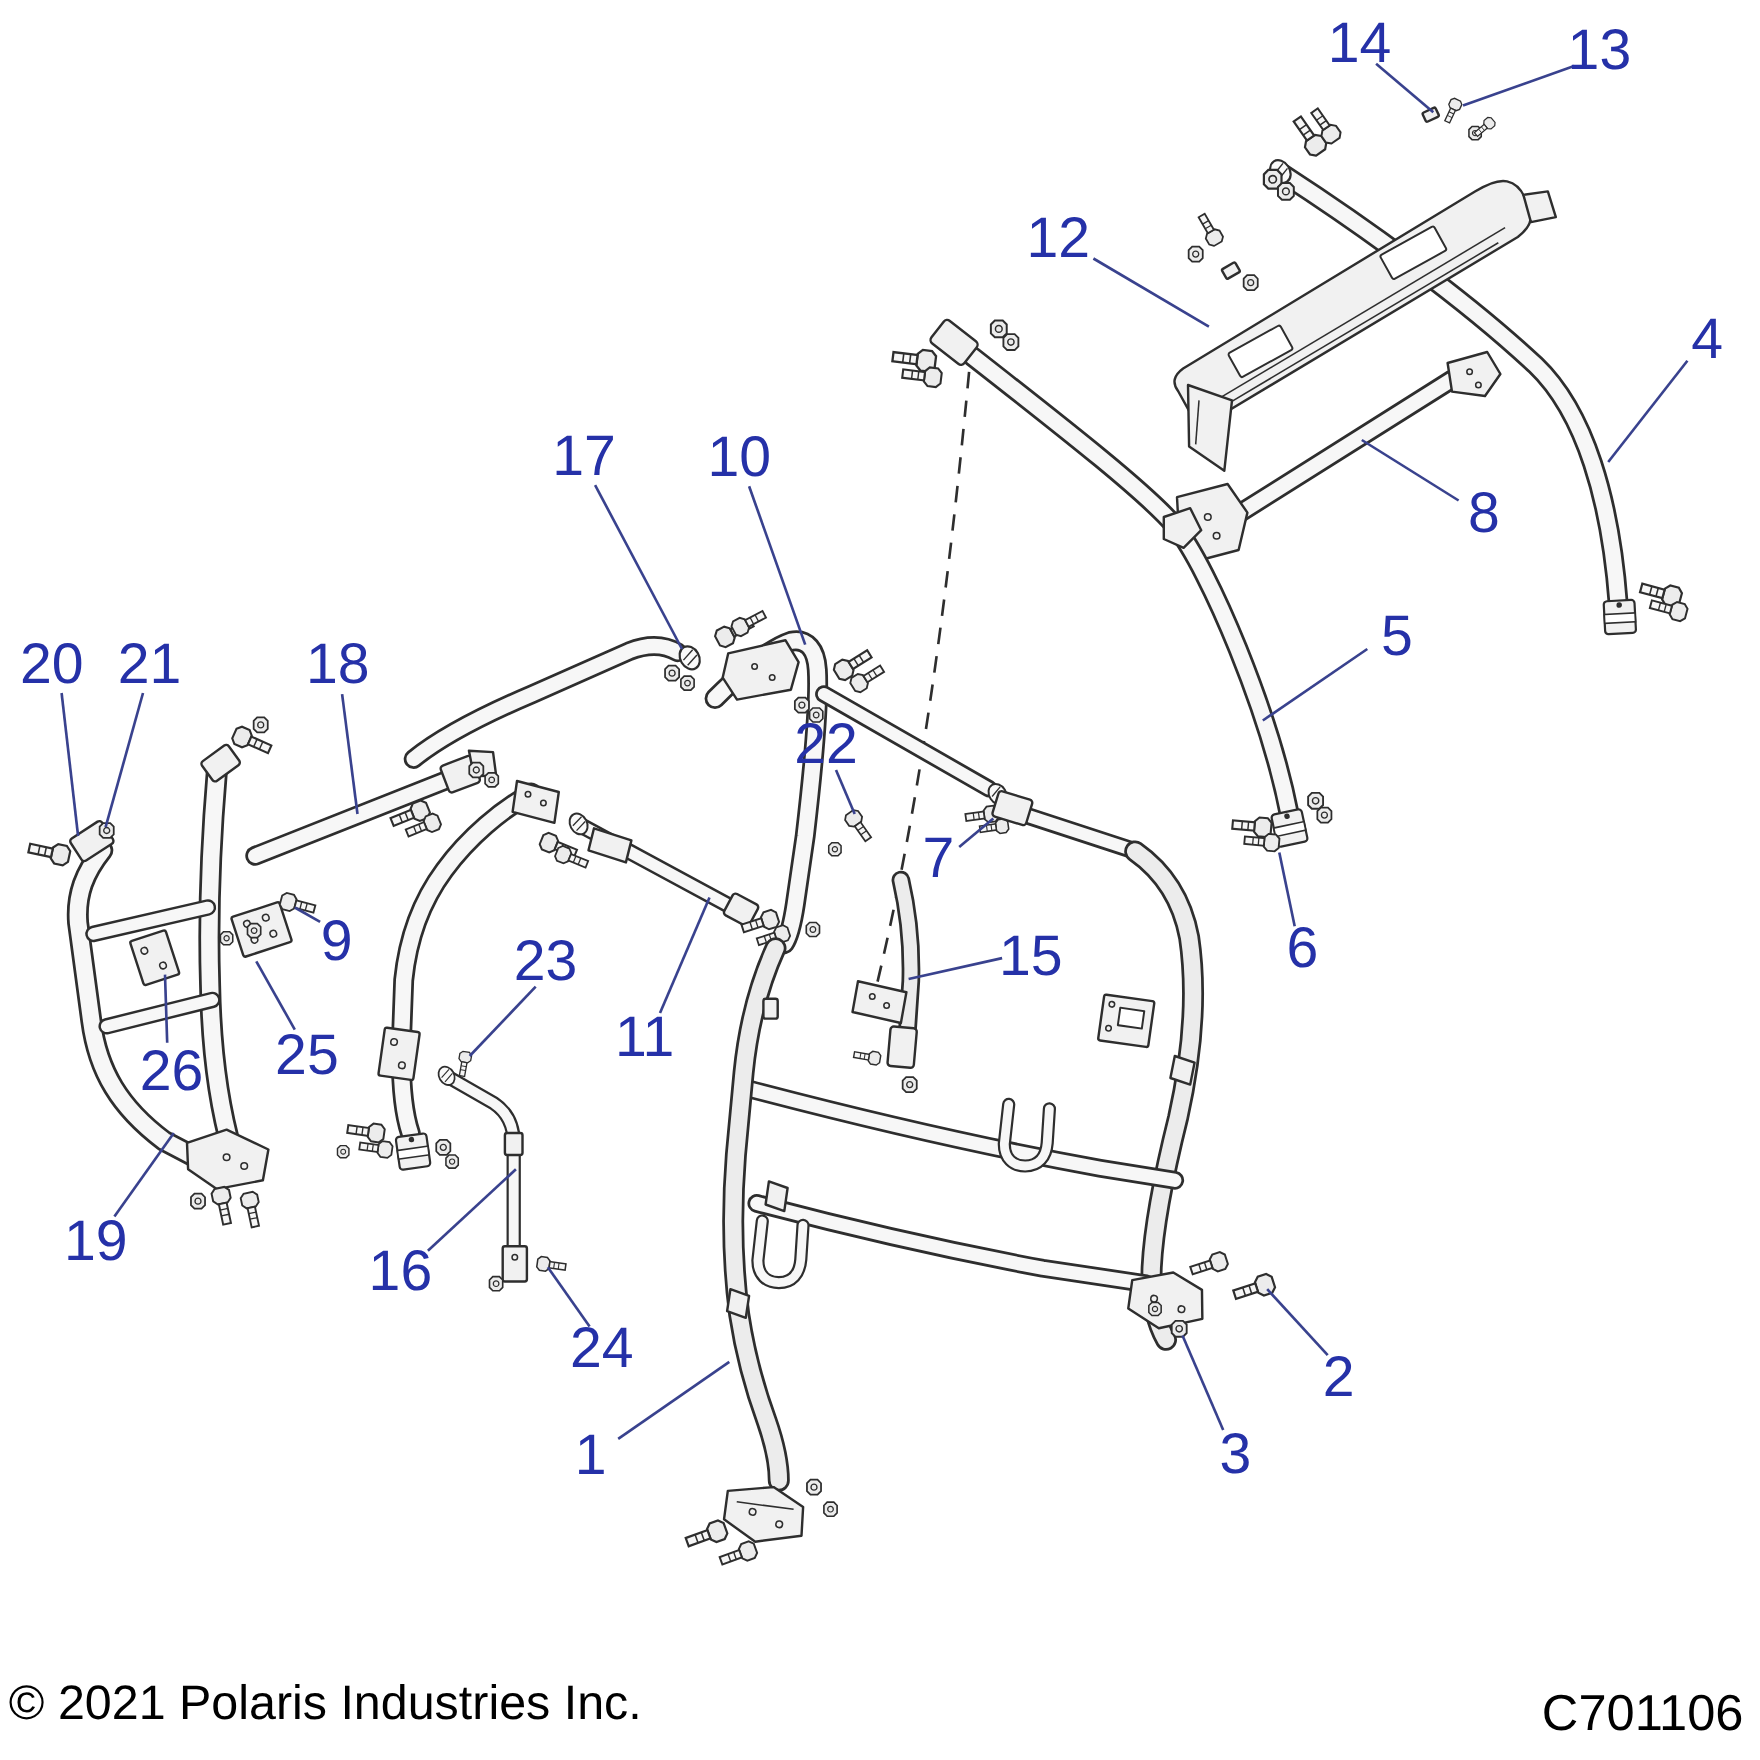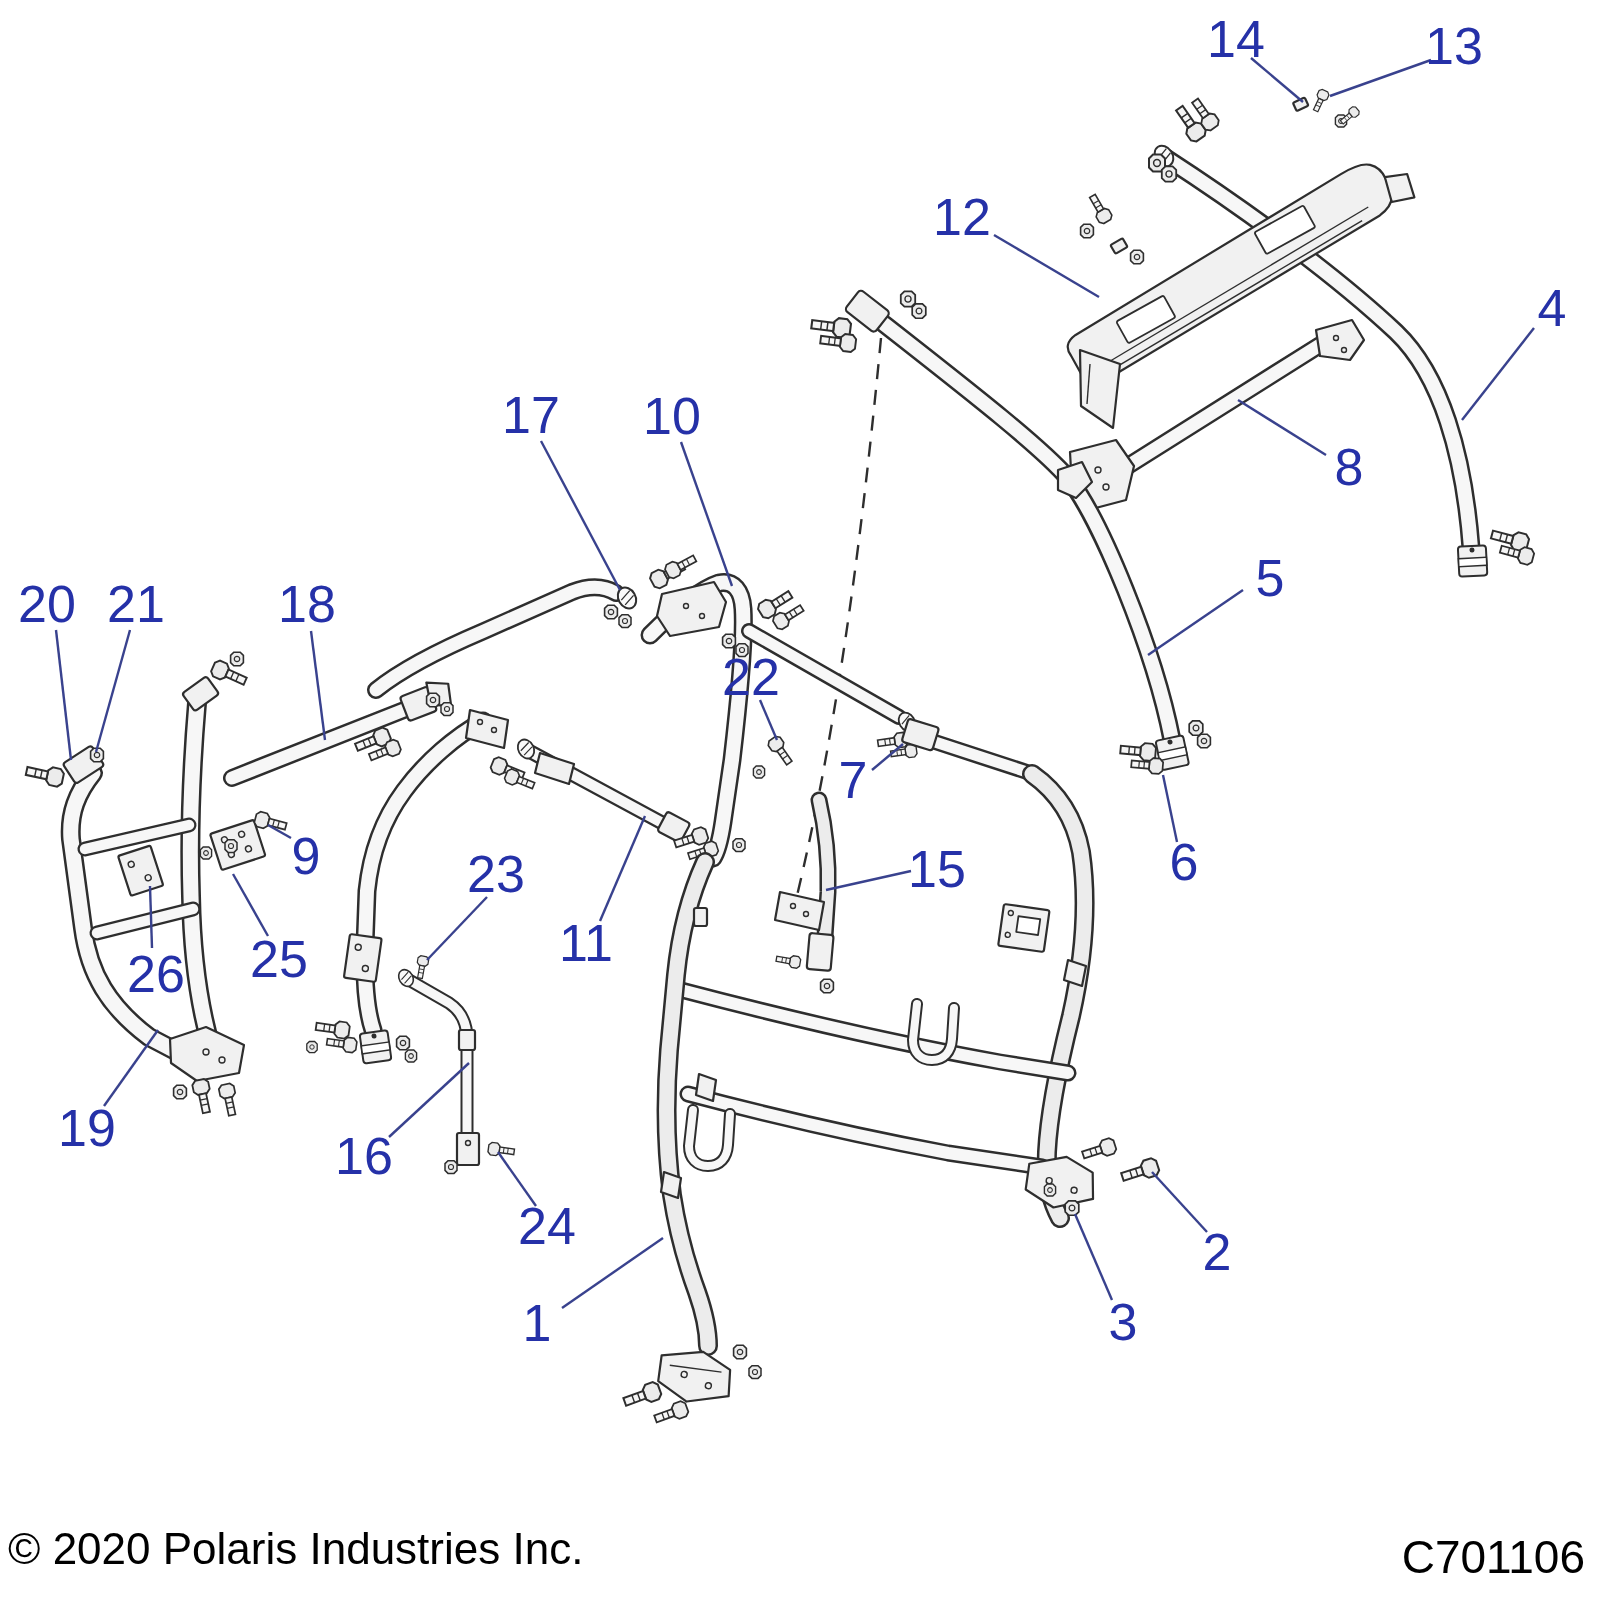--- a/index.html
+++ b/index.html
@@ -396,14 +396,14 @@
         <line x1="268" y1="936" x2="233" y2="874" stroke="#39428e" stroke-width="2.4"></line>
         <text x="279" y="959" text-anchor="middle" dominant-baseline="central" fill="#2531a8" font-size="52">25</text>
       </g>
       <g>
         <line x1="152" y1="948" x2="150" y2="886" stroke="#39428e" stroke-width="2.4"></line>
         <text x="156" y="974" text-anchor="middle" dominant-baseline="central" fill="#2531a8" font-size="52">26</text>
       </g>
     </g>
 </svg>
 
-<div id="copyright" class="footer-text">© 2020 Polaris Industries Inc.</div>
+<div id="copyright" class="footer-text">© 2021 Polaris Industries Inc.</div>
 <div id="part-code" class="footer-text">C701106</div>
 
 </body></html>

